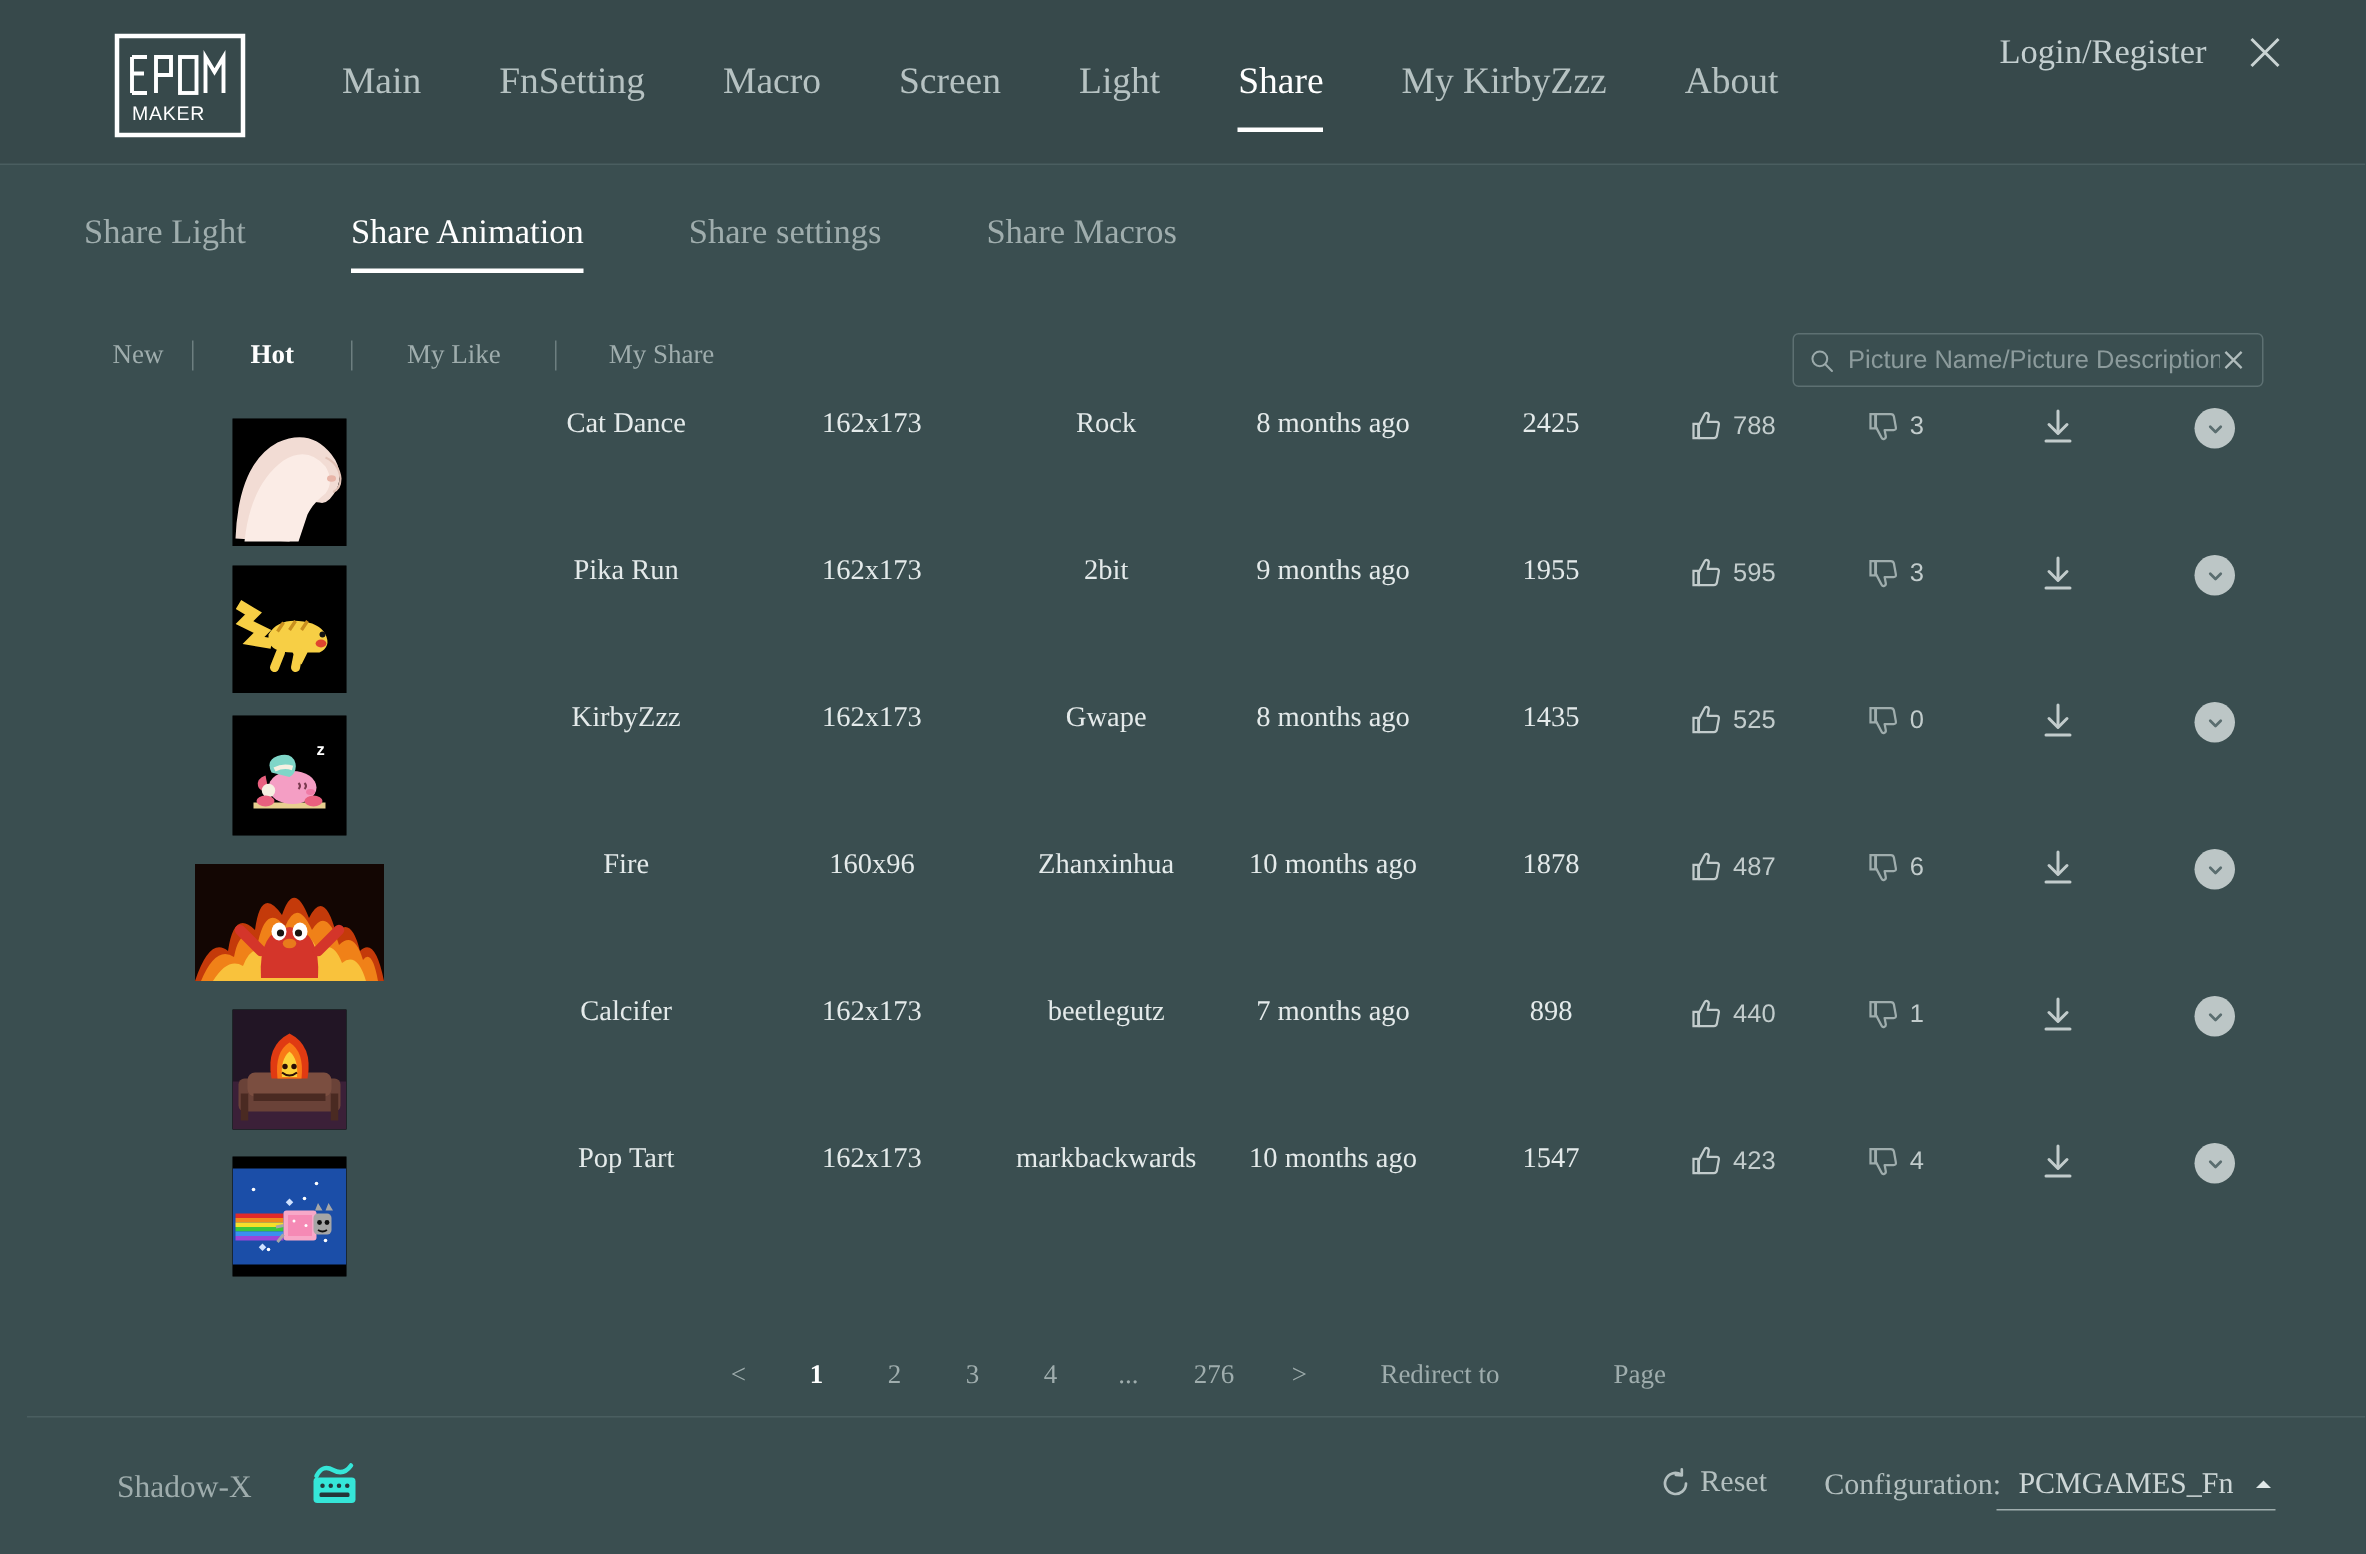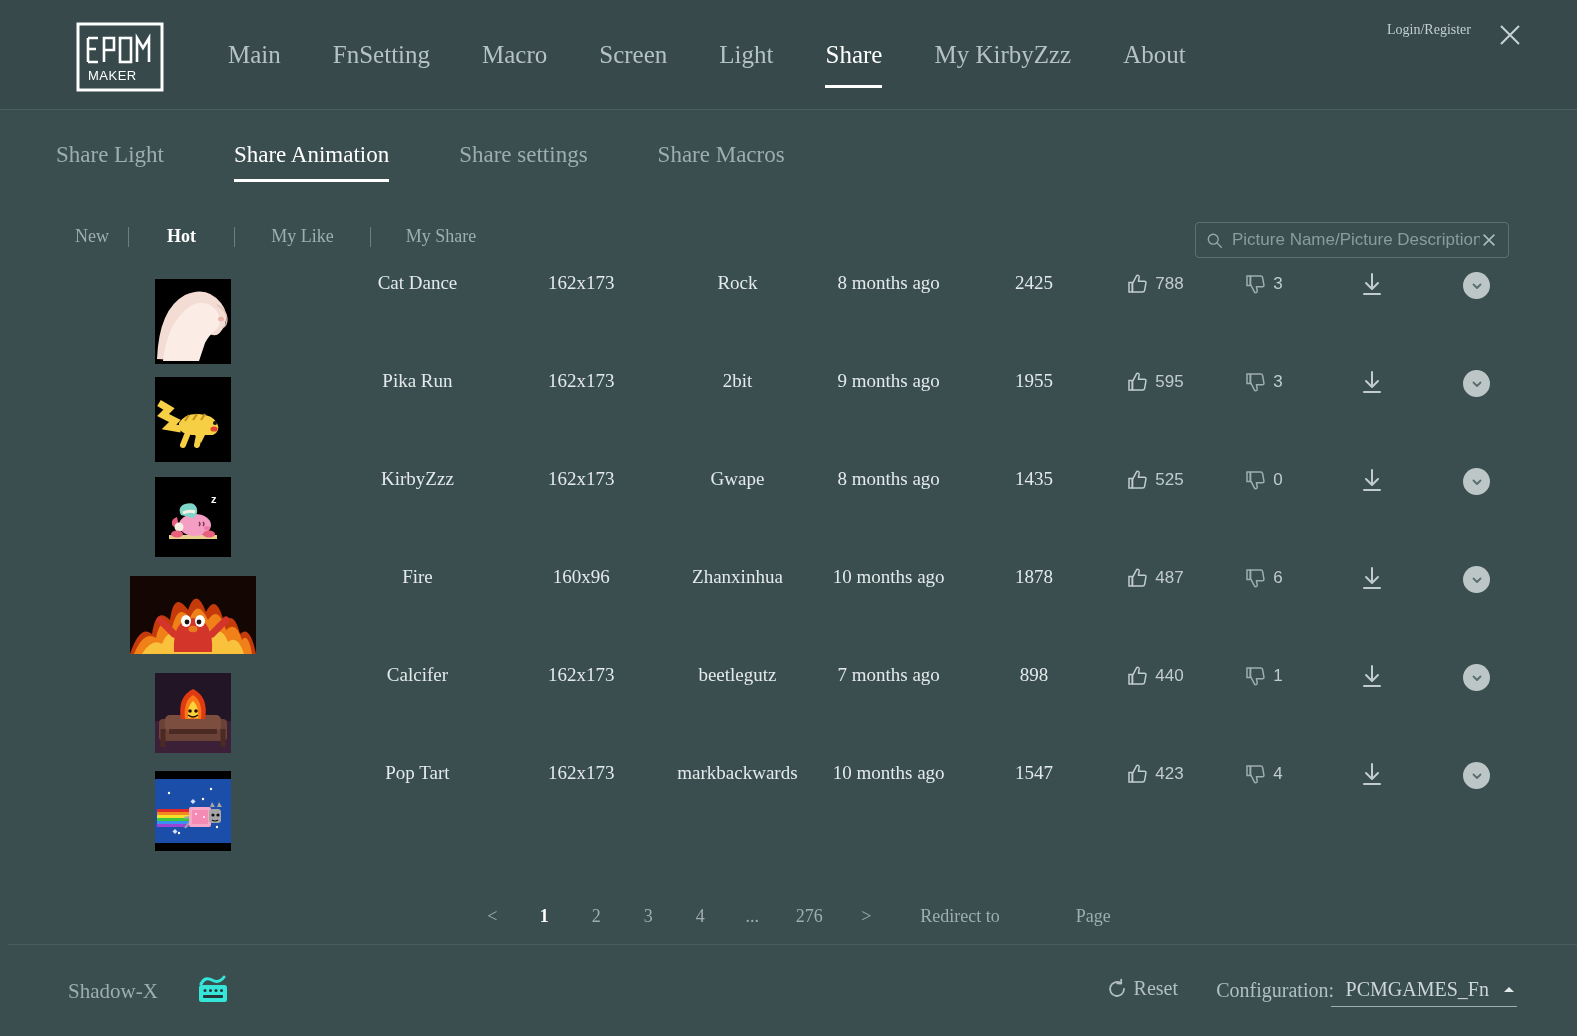--- a/index.html
+++ b/index.html
@@ -55,21 +55,21 @@
     left: 0; right: 0;
     bottom: 22px;
     height: 3px;
     background: #ffffff;
   }
 
   .login-register {
     position: absolute;
     right: 106px; top: 22px;
     color: #c4cfd0;
-    font-size: 14px;
+    font-size: 23px;
     cursor: pointer;
   }
   .close-btn {
     position: absolute;
     right: 52px; top: 20px;
     width: 30px; height: 30px;
     cursor: pointer;
   }
 
   
@@ -245,21 +245,21 @@
     font-family: "Liberation Serif", serif;
     font-size: 18px;
     outline: none;
     margin-left: 10px;
   }
   .page-label { color: #9fadad; font-size: 18px; margin-left: 10px; }
 
   
   .footer {
     position: absolute;
-    left: 8px; right: 0; bottom: 0;
+    left: 18px; right: 0; bottom: 0;
     height: 92px;
     background: #3a4e50;
     border-top: 1px solid #4a5e60;
   }
   .kbname {
     position: absolute;
     left: 60px; top: 34px;
     color: #9fadad;
     font-size: 21px;
   }

